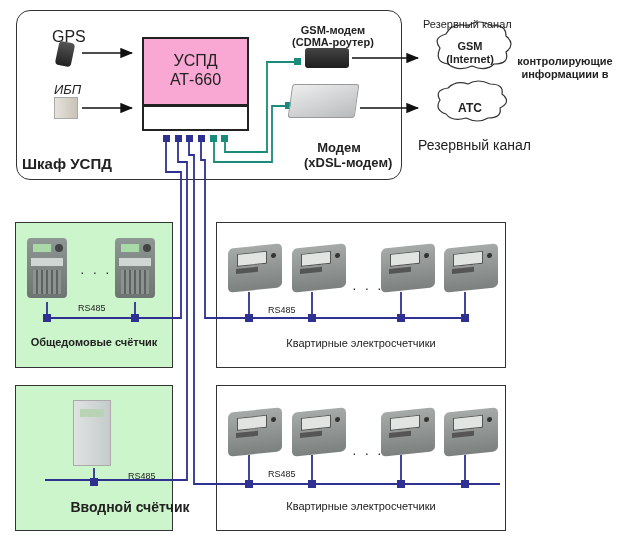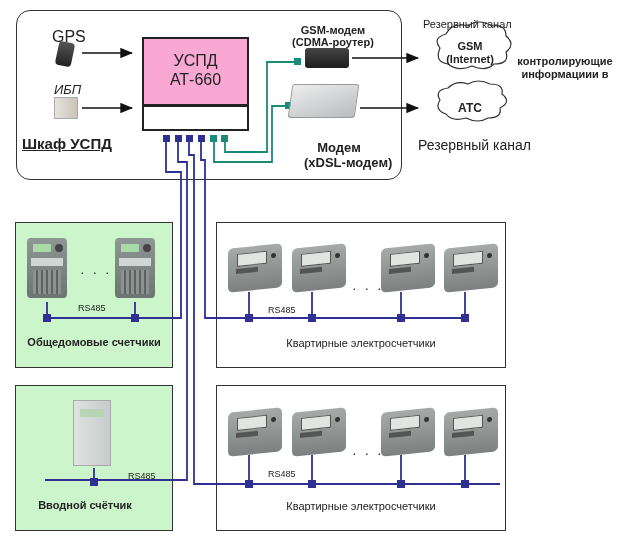--- a/index.html
+++ b/index.html
@@ -22,21 +22,21 @@
   .meter1 { position:absolute; width:54px; height:44px; background:linear-gradient(#a6aaa8,#7c817f); border-radius:5px; transform:skewY(-6deg); }
   .meter1 .scr { position:absolute; left:9px; top:6px; width:28px; height:11px; background:#e2e4e1; border:1px solid #555; }
   .meter1 .btn { position:absolute; left:8px; top:21px; width:22px; height:5px; background:#555; }
   .meter1 .dot { position:absolute; left:43px; top:9px; width:5px; height:5px; border-radius:50%; background:#333; }
   .dots { position:absolute; font-size:14px; letter-spacing:2px; color:#333; }
 </style>
 </head>
 <body>
 
 <div class="cabinet"></div>
-<div class="lbl bold" style="left:22px;top:135px;font-size:15px;text-decoration:underline;">Шкаф УСПД</div>
+<div class="lbl bold" style="left:22px;top:155px;font-size:15px;">Шкаф УСПД</div>
 
 <div class="panel green" style="left:15px;top:222px;width:156px;height:144px;"></div>
 <div class="panel" style="left:216px;top:222px;width:288px;height:144px;"></div>
 <div class="panel green" style="left:15px;top:385px;width:156px;height:144px;"></div>
 <div class="panel" style="left:216px;top:385px;width:288px;height:144px;"></div>
 
 <svg id="wires" width="624" height="545">
   <defs>
     <marker id="arr" markerWidth="10" markerHeight="8" refX="9" refY="4" orient="auto">
       <path d="M0,0 L10,4 L0,8 z" fill="#111"></path>
@@ -139,21 +139,21 @@
     <div class="fins"></div>
   </div>
 <div class="meter3" style="left:115px;top:238px;">
     <div class="scr"></div>
     <div class="knob"></div>
     <div class="mid"></div>
     <div class="fins"></div>
   </div>
 <div class="dots" style="left:80px;top:264px;">· · ·</div>
 <div class="lbl" style="left:78px;top:303px;font-size:9px;">RS485</div>
-<div class="lbl bold" style="left:15px;top:336px;width:158px;font-size:11px;">Общедомовые счетчики</div>
+<div class="lbl bold" style="left:15px;top:336px;width:158px;font-size:11px;">Общедомовые счётчик</div>
 
 <div class="meter1" style="left:228px;top:246px;">
     <div class="scr"></div>
     <div class="btn"></div>
     <div class="dot"></div>
   </div>
 <div class="meter1" style="left:292px;top:246px;">
     <div class="scr"></div>
     <div class="btn"></div>
     <div class="dot"></div>
@@ -169,21 +169,21 @@
     <div class="dot"></div>
   </div>
 <div class="dots" style="left:352px;top:280px;">· · ·</div>
 <div class="lbl" style="left:268px;top:305px;font-size:9px;">RS485</div>
 <div class="lbl" style="left:216px;top:337px;width:290px;font-size:11px;">Квартирные электросчетчики</div>
 
 <div class="abs" style="left:73px;top:400px;width:36px;height:64px;background:linear-gradient(90deg,#dfe3e2,#c5cbcb);border:1px solid #aaa;">
   <div class="abs" style="left:6px;top:8px;width:24px;height:8px;background:#b9d4b4;"></div>
 </div>
 <div class="lbl" style="left:128px;top:471px;font-size:9px;">RS485</div>
-<div class="lbl bold" style="left:15px;top:499px;width:140px;font-size:11px;">Вводной счётчик</div>
+<div class="lbl bold" style="left:15px;top:499px;width:140px;font-size:14px;padding-left:45px;">Вводной счётчик</div>
 
 <div class="meter1" style="left:228px;top:410px;">
     <div class="scr"></div>
     <div class="btn"></div>
     <div class="dot"></div>
   </div>
 <div class="meter1" style="left:292px;top:410px;">
     <div class="scr"></div>
     <div class="btn"></div>
     <div class="dot"></div>

